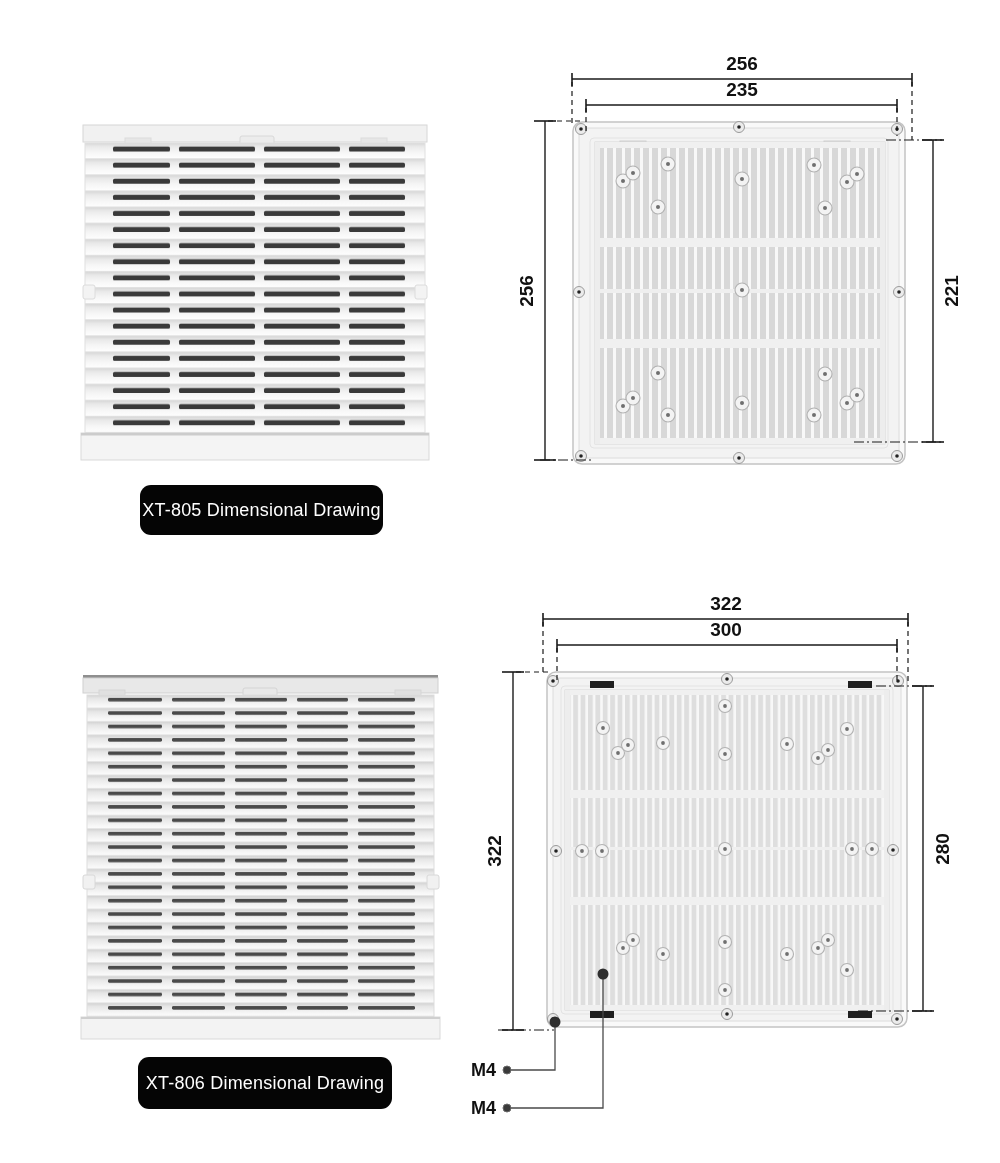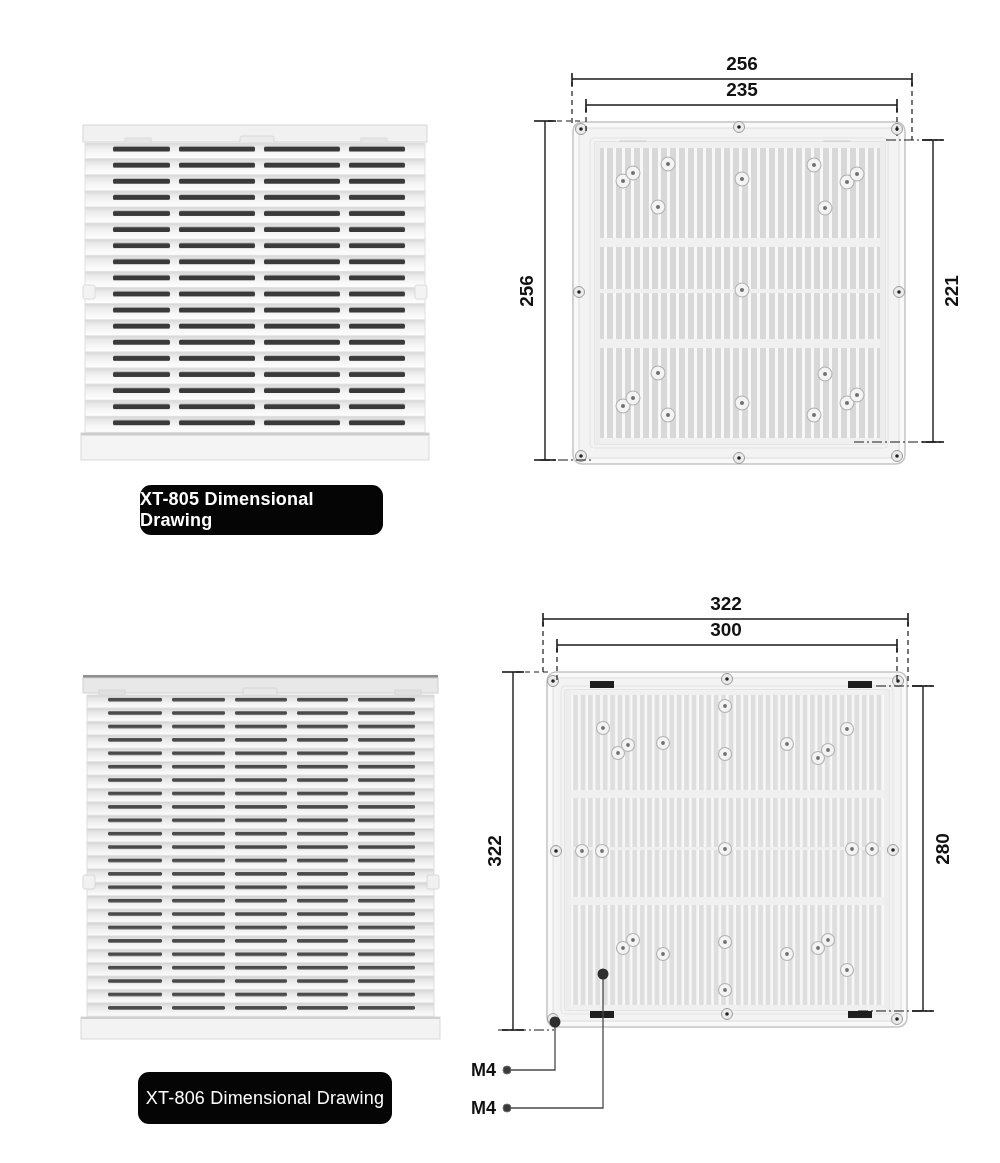--- a/index.html
+++ b/index.html
@@ -157,21 +157,21 @@
       <g>
         <line class="dimline" x1="443" y1="98" x2="443" y2="400"></line>
         <line class="tick" x1="432" y1="98" x2="454" y2="98"></line>
         <line class="tick" x1="432" y1="400" x2="454" y2="400"></line>
         <line class="dashdot" x1="396" y1="98" x2="452" y2="98"></line>
         <line class="dashdot" x1="364" y1="400" x2="452" y2="400"></line>
         <text class="dimtext" text-anchor="middle" dominant-baseline="central" transform="rotate(-90 461 249)" x="461" y="249">221</text>
       </g>
     </svg>
 
-    <div class="pill" style="left:140px;top:453px;width:243px;height:50px;font-weight:bold;">
+    <div class="pill" style="left:140px;top:453px;width:243px;height:50px;">
       <span>XT-805 Dimensional Drawing</span>
     </div>
   </div>
 
   <div class="abs" style="left:0;top:560px;width:828px;height:603px;">
 
     <svg class="abs" style="left:65px;top:75px;" width="385" height="375" viewBox="0 0 385 375">
       <defs>
         <linearGradient id="slatGB" x1="0" y1="0" x2="0" y2="1">
           <stop offset="0" stop-color="#d3d3d3"></stop>
@@ -323,18 +323,18 @@
         <circle cx="115" cy="430" r="5.5" fill="#2f2f2f"></circle>
         <circle cx="67" cy="478" r="4" fill="#3a3a3a" stroke="#6a6a6a"></circle>
         <text class="m4text" x="56" y="484" text-anchor="end">M4</text>
         <polyline class="leader" points="67,516 163,516 163,384"></polyline>
         <circle cx="163" cy="382" r="5.5" fill="#2f2f2f"></circle>
         <circle cx="67" cy="516" r="4" fill="#3a3a3a" stroke="#6a6a6a"></circle>
         <text class="m4text" x="56" y="522" text-anchor="end">M4</text>
       </g>
     </svg>
 
-    <div class="pill" style="left:138px;top:480px;width:254px;height:52px;">
+    <div class="pill" style="left:138px;top:465px;width:254px;height:52px;">
       <span>XT-806 Dimensional Drawing</span>
     </div>
   </div>
 
 </div>
 
 </body></html>

